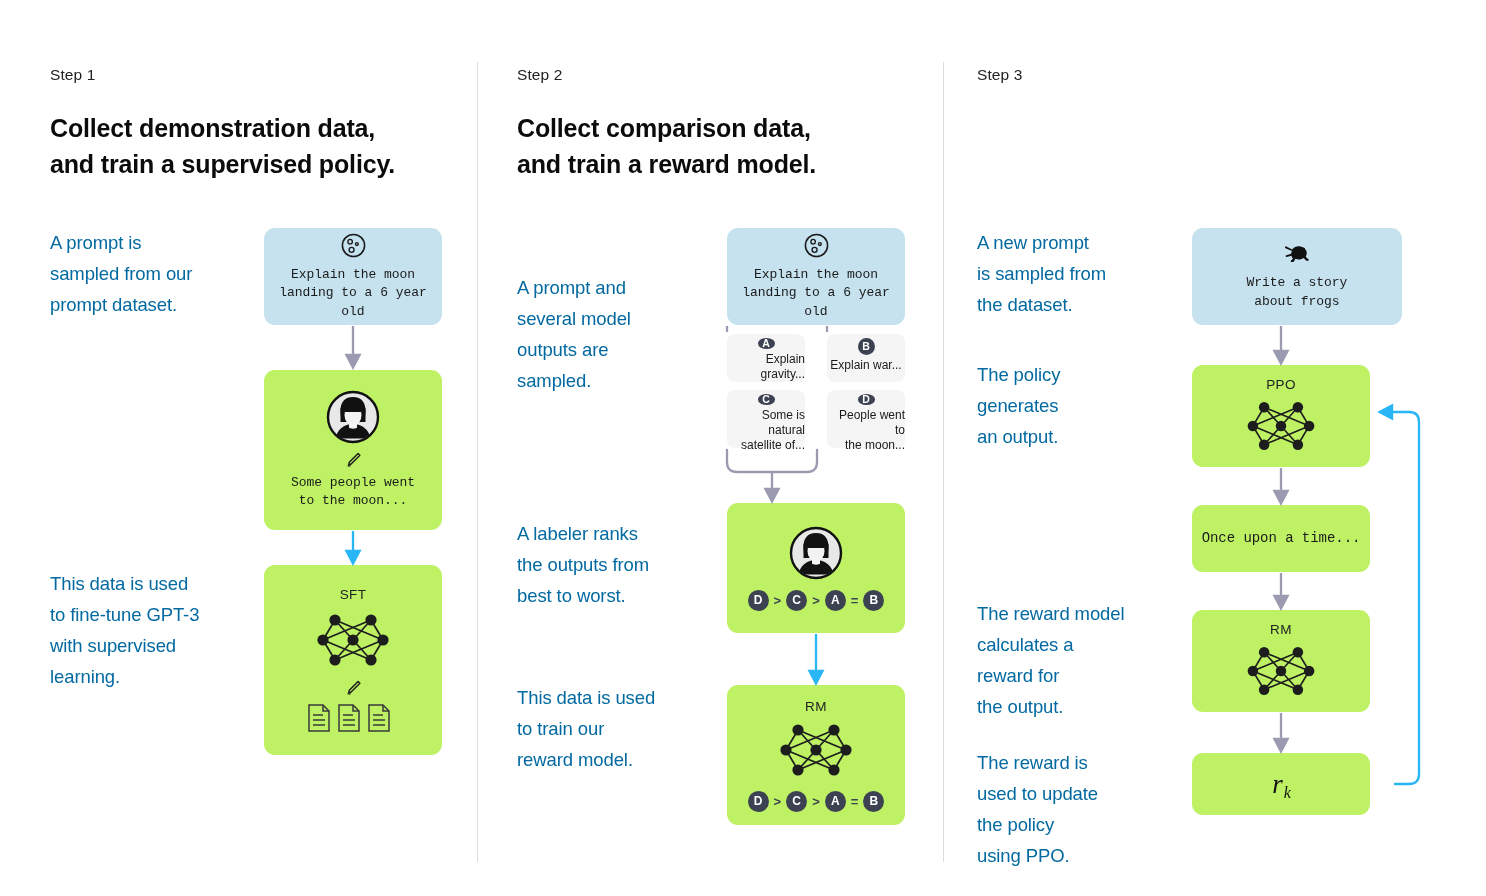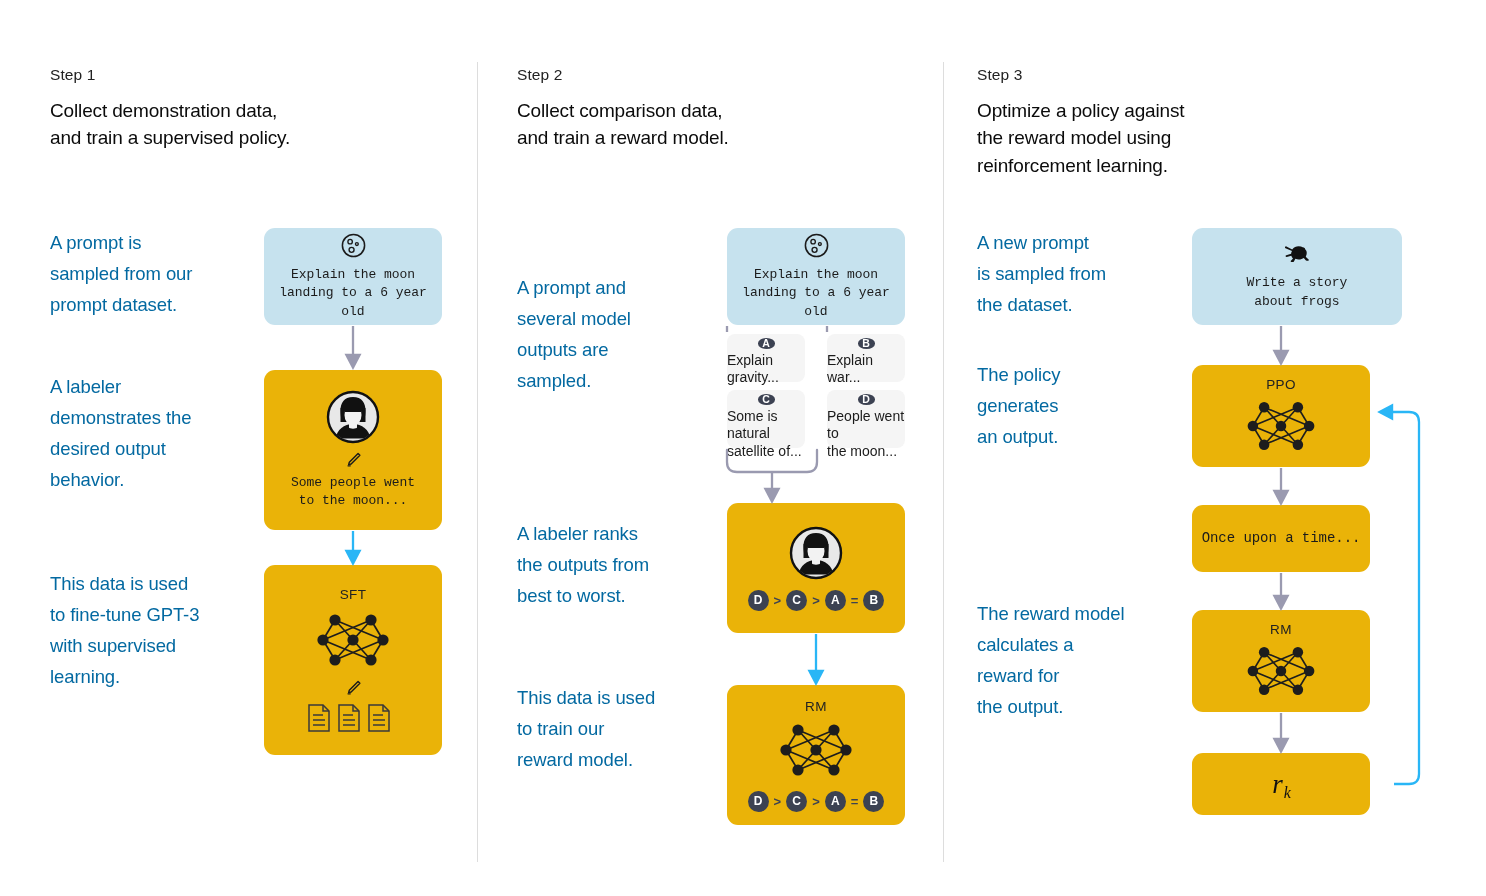--- a/index.html
+++ b/index.html
@@ -22,36 +22,36 @@
   .col { position: absolute; top: 0; height: 896px; }
   #col1 { left: 50px; width: 420px; }
   #col2 { left: 517px; width: 420px; }
   #col3 { left: 977px; width: 440px; }
 
   .step-label {
     position: absolute; left: 0; top: 66px;
     font-size: 15.5px; color: #222; letter-spacing: .1px;
   }
   .step-title {
-    position: absolute; left: 0; top: 97px;
-    font-size: 19px; font-weight: normal; line-height: 1.44;
+    position: absolute; left: 0; top: 110px;
+    font-size: 25px; font-weight: bold; line-height: 1.44;
     color: #0b0b0b; letter-spacing: -.15px; white-space: pre-line;
   }
 
   .body-text {
     position: absolute; left: 0;
     font-size: 18.5px; line-height: 1.67; color: #0369a1;
     white-space: pre-line; letter-spacing: -.1px;
   }
 
   
   .card {
     position: absolute;
     border-radius: 11px;
-    background: #eab308;
+    background: #bef264;
     display: flex; flex-direction: column;
     align-items: center; justify-content: center;
   }
   .card.blue { background: #c6e2ee; }
   .card-caption {
     font-size: 13px; line-height: 1.42; text-align: center;
     color: #1b1b1b; white-space: pre-line; letter-spacing: -.05px; font-family: Liberation Mono, monospace;
   }
   .card-title {
     font-size: 13.5px; color: #222; letter-spacing: .4px;
@@ -59,21 +59,21 @@
 
   
   .opt-card {
     position: absolute; width: 78px; height: 48px;
     background: #f5f5f5; border-radius: 8px;
     display: flex; flex-direction: column; align-items: center;
     justify-content: flex-start; padding-top: 4px;
   }
   .opt-card.tall { height: 58px; }
   .opt-label {
-    font-size: 14px; line-height: 1.25; text-align: left;
+    font-size: 12px; line-height: 1.25; text-align: right;
     color: #1b1b1b; white-space: pre-line; margin-top: 3px;
   }
   .badge {
     width: 17px; height: 17px; border-radius: 50%;
     background: #3c4252; color: #fff;
     font-size: 10.5px; font-weight: bold;
     display: flex; align-items: center; justify-content: center;
     line-height: 1;
   }
   .badge.lg { width: 21px; height: 21px; font-size: 12px; }
@@ -95,24 +95,20 @@
   <div class="divider" id="div2"></div>
 
   <div class="col" id="col1">
     <div class="step-label">Step 1</div>
     <div class="step-title">Collect demonstration data,
 and train a supervised policy.</div>
 
     <div class="body-text" style="top:228px;">A prompt is
 sampled from our
 prompt dataset.</div>
-    <div class="body-text" style="top:372px;">A labeler
-demonstrates the
-desired output
-behavior.</div>
     <div class="body-text" style="top:569px;">This data is used
 to fine-tune GPT-3
 with supervised
 learning.</div>
 
     <div class="card blue" style="left:214px; top:228px; width:178px; height:97px;">
       <span style="margin-bottom:7px;">
         <svg width="27" height="27" viewBox="0 0 28 28">
           <circle cx="14" cy="14" r="11.5" fill="none" stroke="#1b1b1b" stroke-width="1.6"></circle>
           <circle cx="10.5" cy="10" r="2.3" fill="none" stroke="#1b1b1b" stroke-width="1.4"></circle>
@@ -316,34 +312,35 @@
         <span>&gt;</span>
         <span class="badge lg">A</span>
         <span>=</span>
         <span class="badge lg">B</span>
       </div>
     </div>
   </div>
 
   <div class="col" id="col3">
     <div class="step-label">Step 3</div>
-    <div class="step-title">Optimize a policy against
-the reward model using
-reinforcement learning.</div>
 
     <div class="body-text" style="top:228px;">A new prompt
 is sampled from
 the dataset.</div>
     <div class="body-text" style="top:360px;">The policy
 generates
 an output.</div>
     <div class="body-text" style="top:599px;">The reward model
 calculates a
 reward for
 the output.</div>
+    <div class="body-text" style="top:748px;">The reward is
+used to update
+the policy
+using PPO.</div>
 
     <div class="card blue" style="left:215px; top:228px; width:210px; height:97px;">
       <span style="margin-bottom:8px;">
         <svg width="34" height="24" viewBox="0 0 34 24">
           <path d="M18.5 4.2c3.4 0 6.6 1.9 7.8 4.6.7 1.6.5 3.6-.2 4.9-.3.5-.3 1.1.1 1.5l2.4 2.3c.5.5.2 1.3-.5 1.3h-1.4c-.4 0-.8-.2-1-.5l-1.9-2.4c-1.3.9-3.1 1.5-5 1.5-1.2 0-2.4-.2-3.4-.6l-1.5 2.6c-.2.4-.6.6-1 .6h-1.5c-.7 0-1-.8-.5-1.3l2.1-2.1c-.8-.8-1.4-1.8-1.7-2.9l-4.6 1.3c-.5.1-1-.2-1.1-.7-.1-.5.2-1 .7-1.1l4.8-1.4c.1-1 .4-1.9.9-2.7L5.5 6.2c-.5-.2-.7-.8-.4-1.3.2-.5.8-.7 1.3-.4l5.8 2.9c1.6-2 4-3.2 6.3-3.2z" fill="#111"></path>
           <circle cx="23.5" cy="7" r="1.5" fill="#111"></circle>
         </svg>
       </span>
       <div class="card-caption">Write a story
 about frogs</div>

